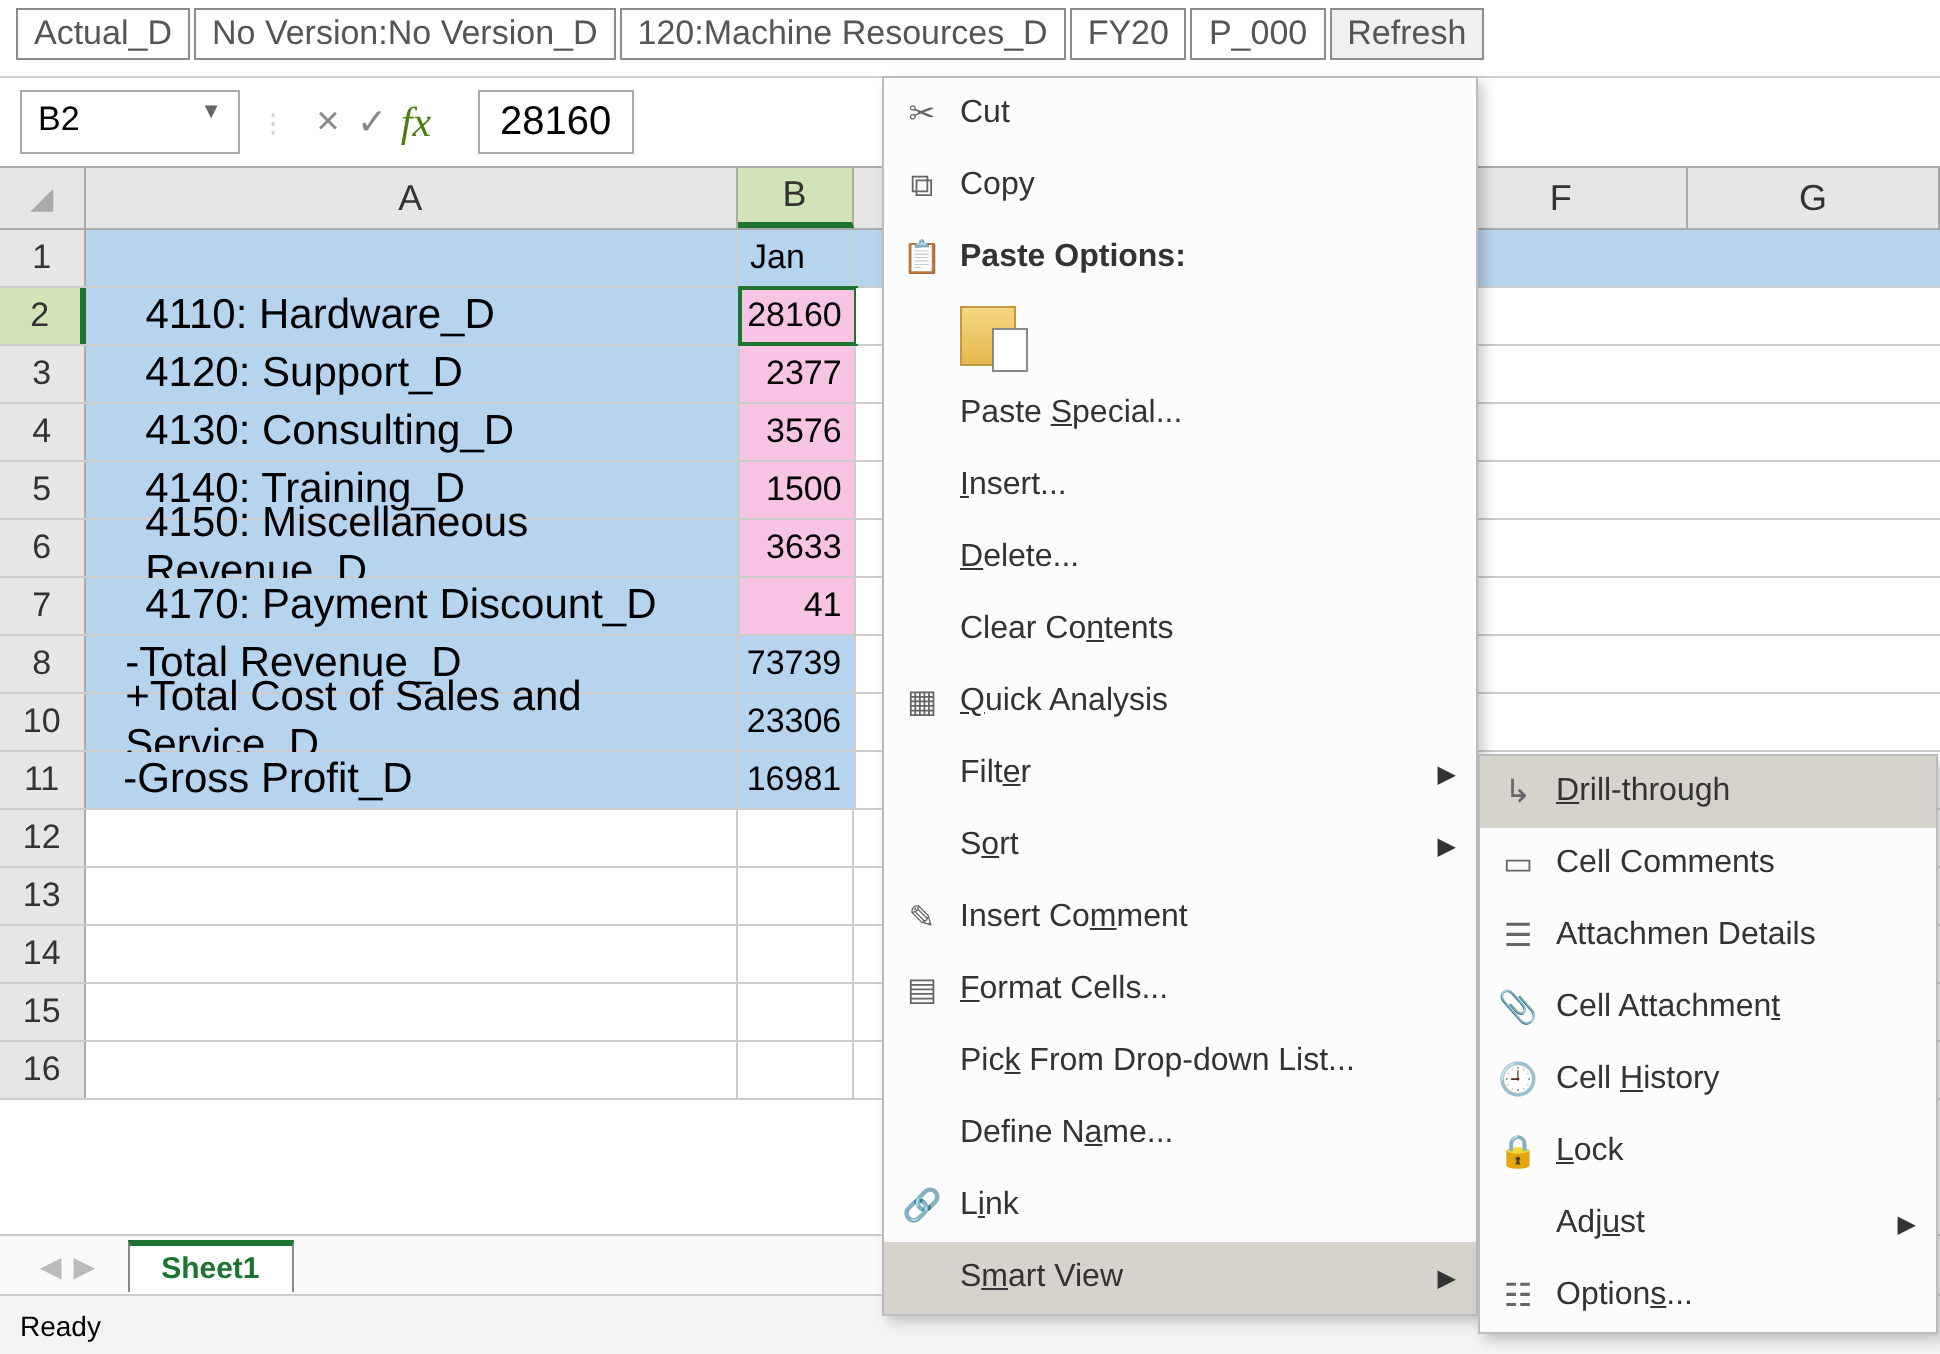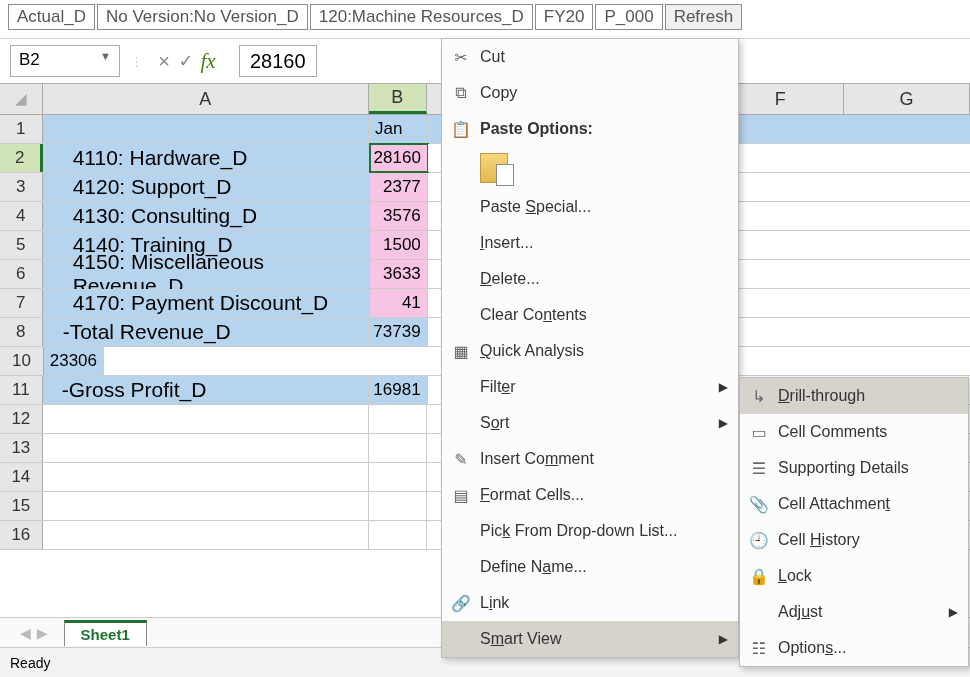--- a/index.html
+++ b/index.html
@@ -148,20 +148,21 @@
       <div class="cellRest"></div>
     </div>
     <div class="grid-row">
       <div class="rowh">8</div>
       <div class="cellA ind2">-Total Revenue_D</div>
       <div class="cellB blue">73739</div>
       <div class="cellRest"></div>
     </div>
     <div class="grid-row">
       <div class="rowh">10</div>
+      <div class="cellA ind2">+Total Cost of Sales and Service_D</div>
       <div class="cellB blue">23306</div>
       <div class="cellRest"></div>
     </div>
     <div class="grid-row">
       <div class="rowh">11</div>
       <div class="cellA">-Gross Profit_D</div>
       <div class="cellB blue">16981</div>
       <div class="cellRest"></div>
     </div>
     <div class="grid-row">
@@ -274,21 +275,21 @@
   <div class="menu-row hover">
       <span class="ic">↳</span>
       <span><span class="u">D</span>rill-through</span>
     </div>
   <div class="menu-row">
       <span class="ic">▭</span>
       <span>Cell Comments</span>
     </div>
   <div class="menu-row">
       <span class="ic">☰</span>
-      <span>Supporting Details</span>
+      <span>Attachmen Details</span>
     </div>
   <div class="menu-row">
       <span class="ic">📎</span>
       <span>Cell Attachmen<span class="u">t</span></span>
     </div>
   <div class="menu-row">
       <span class="ic">🕘</span>
       <span>Cell <span class="u">H</span>istory</span>
     </div>
   <div class="menu-row">

